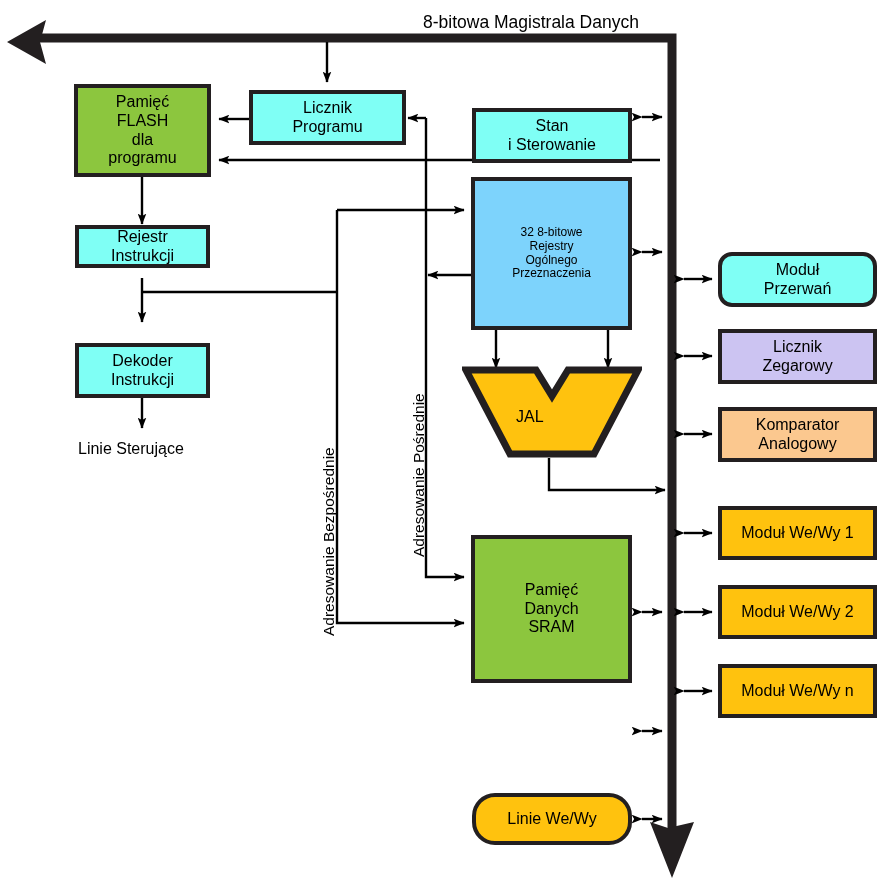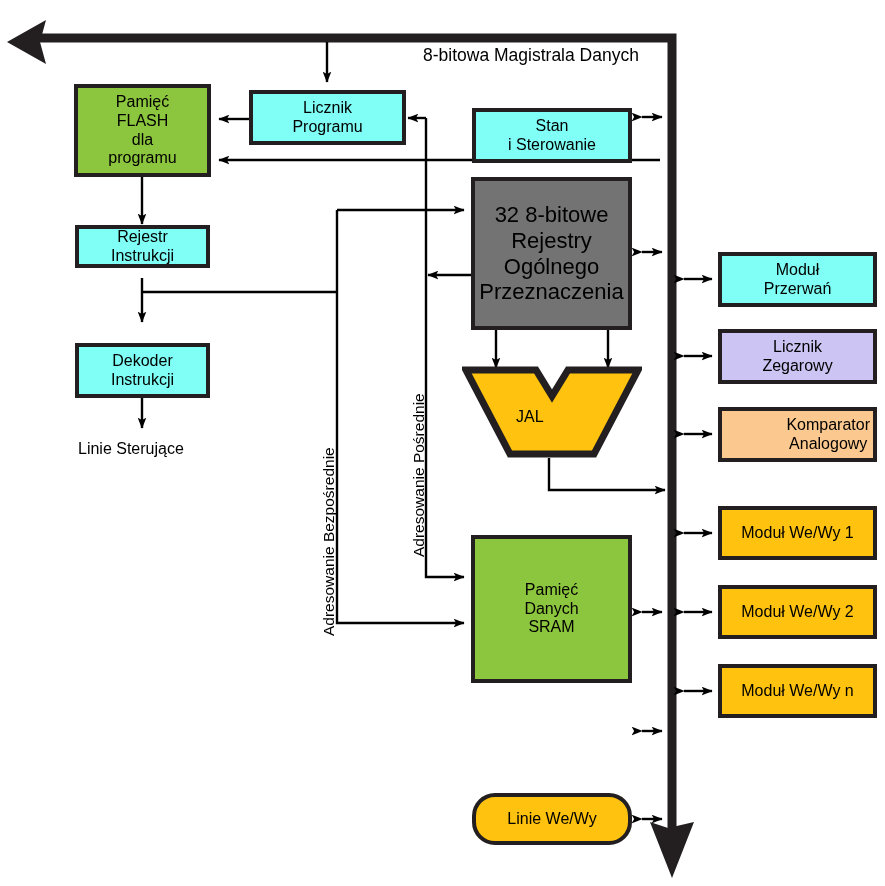--- a/index.html
+++ b/index.html
@@ -92,21 +92,21 @@
 
       <path d="M684,279 L712,279" marker-start="url(#ahr)" marker-end="url(#ah)"></path>
       <path d="M684,356 L712,356" marker-start="url(#ahr)" marker-end="url(#ah)"></path>
       <path d="M684,434 L712,434" marker-start="url(#ahr)" marker-end="url(#ah)"></path>
       <path d="M684,533 L712,533" marker-start="url(#ahr)" marker-end="url(#ah)"></path>
       <path d="M684,612 L712,612" marker-start="url(#ahr)" marker-end="url(#ah)"></path>
       <path d="M684,691 L712,691" marker-start="url(#ahr)" marker-end="url(#ah)"></path>
     </g>
   </svg>
 
-  <div class="caption" style="left:423px;top:12px;font-size:17.5px;margin-top:33px;">8-bitowa Magistrala Danych</div>
+  <div class="caption" style="left:423px;top:12px;font-size:17.5px;">8-bitowa Magistrala Danych</div>
 
   <div class="node" style="left:74px;top:84px;width:137px;height:93px;background:#8CC63E;font-size:16px;">
     <span>Pamięć
 FLASH
 dla
 programu</span>
   </div>
 
   <div class="node" style="left:249px;top:90px;width:157px;height:55px;background:#7FFFF5;font-size:16px;">
     <span>Licznik
@@ -121,21 +121,21 @@
   <div class="node" style="left:75px;top:225px;width:135px;height:43px;background:#7FFFF5;font-size:16px;">
     <span>Rejestr
 Instrukcji</span>
   </div>
 
   <div class="node" style="left:75px;top:323px;width:135px;height:55px;background:#7FFFF5;font-size:16px;margin-top:20px;">
     <span>Dekoder
 Instrukcji</span>
   </div>
 
-  <div class="node" style="left:471px;top:177px;width:161px;height:153px;background:#737373;font-size:22px;">
+  <div class="node" style="left:471px;top:177px;width:161px;height:153px;background:#7dd3fc;font-size:12px;">
     <span>32 8-bitowe
 Rejestry
 Ogólnego
 Przeznaczenia</span>
   </div>
 
   <svg style="position:absolute;left:462px;top:366px;width:180px;height:96px;z-index:3;" viewBox="0 0 180 96">
     <path d="M4,4 L74,4 L90,30 L106,4 L176,4 L132,88 L48,88 Z" fill="#FFC20E" stroke="#231f20" stroke-width="7" stroke-linejoin="miter"></path>
   </svg>
   <div class="alu-label" style="left:516px;top:408px;font-size:16px;">JAL</div>
@@ -144,31 +144,31 @@
     <span>Pamięć
 Danych
 SRAM</span>
   </div>
 
 
   <div class="node" style="left:472px;top:793px;width:160px;height:52px;background:#FFC20E;font-size:16px;border-radius:23px;">
     <span>Linie We/Wy</span>
   </div>
 
-  <div class="node" style="left:718px;top:252px;width:159px;height:55px;background:#7FFFF5;font-size:16px;">
+  <div class="node" style="left:718px;top:252px;width:159px;height:55px;background:#7FFFF5;font-size:16px;border-radius:14px;">
     <span>Moduł
 Przerwań</span>
   </div>
 
   <div class="node" style="left:718px;top:329px;width:159px;height:55px;background:#CCC4F2;font-size:16px;">
     <span>Licznik
 Zegarowy</span>
   </div>
 
-  <div class="node" style="left:718px;top:407px;width:159px;height:55px;background:#FBC88F;font-size:16px;justify-content:flex-end;">
+  <div class="node" style="left:718px;top:407px;width:159px;height:55px;background:#FBC88F;font-size:16px;">
     <span>Komparator
 Analogowy</span>
   </div>
 
   <div class="node" style="left:718px;top:506px;width:159px;height:54px;background:#FFC20E;font-size:16px;">
     <span>Moduł We/Wy 1</span>
   </div>
 
   <div class="node" style="left:718px;top:585px;width:159px;height:54px;background:#FFC20E;font-size:16px;">
     <span>Moduł We/Wy 2</span>

